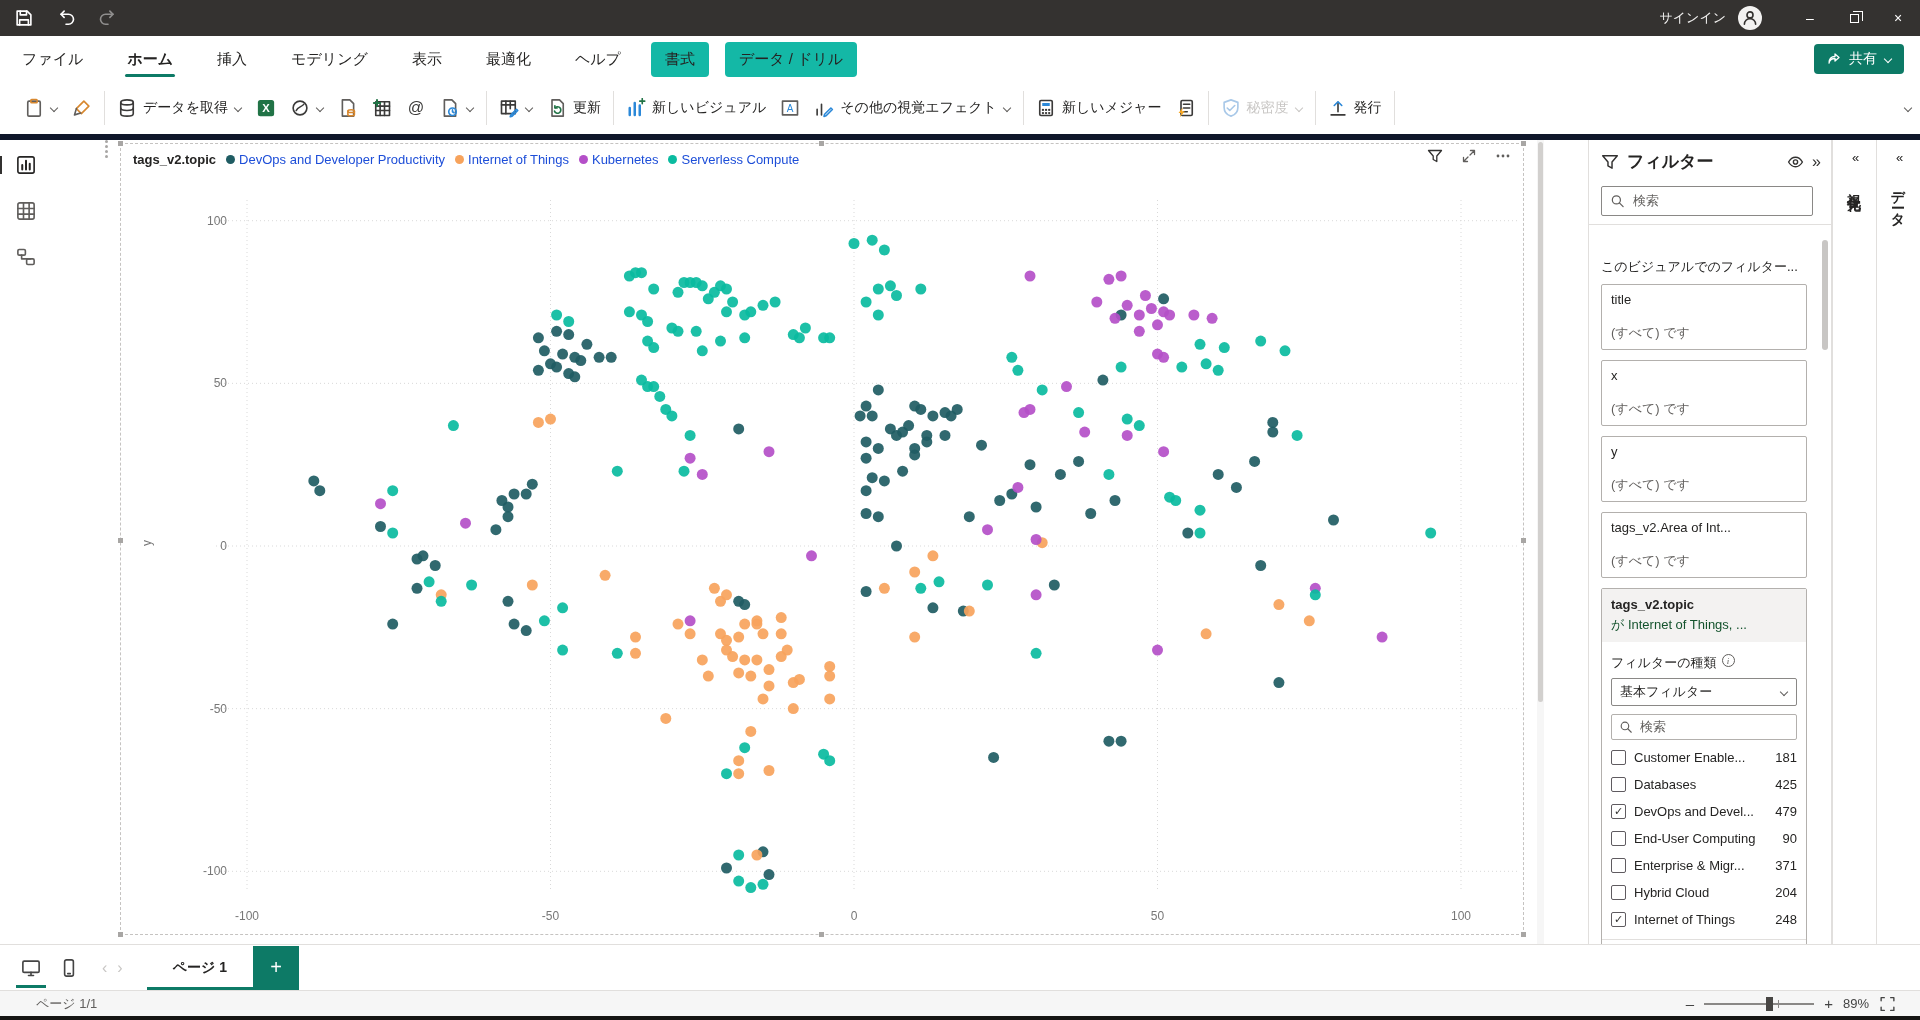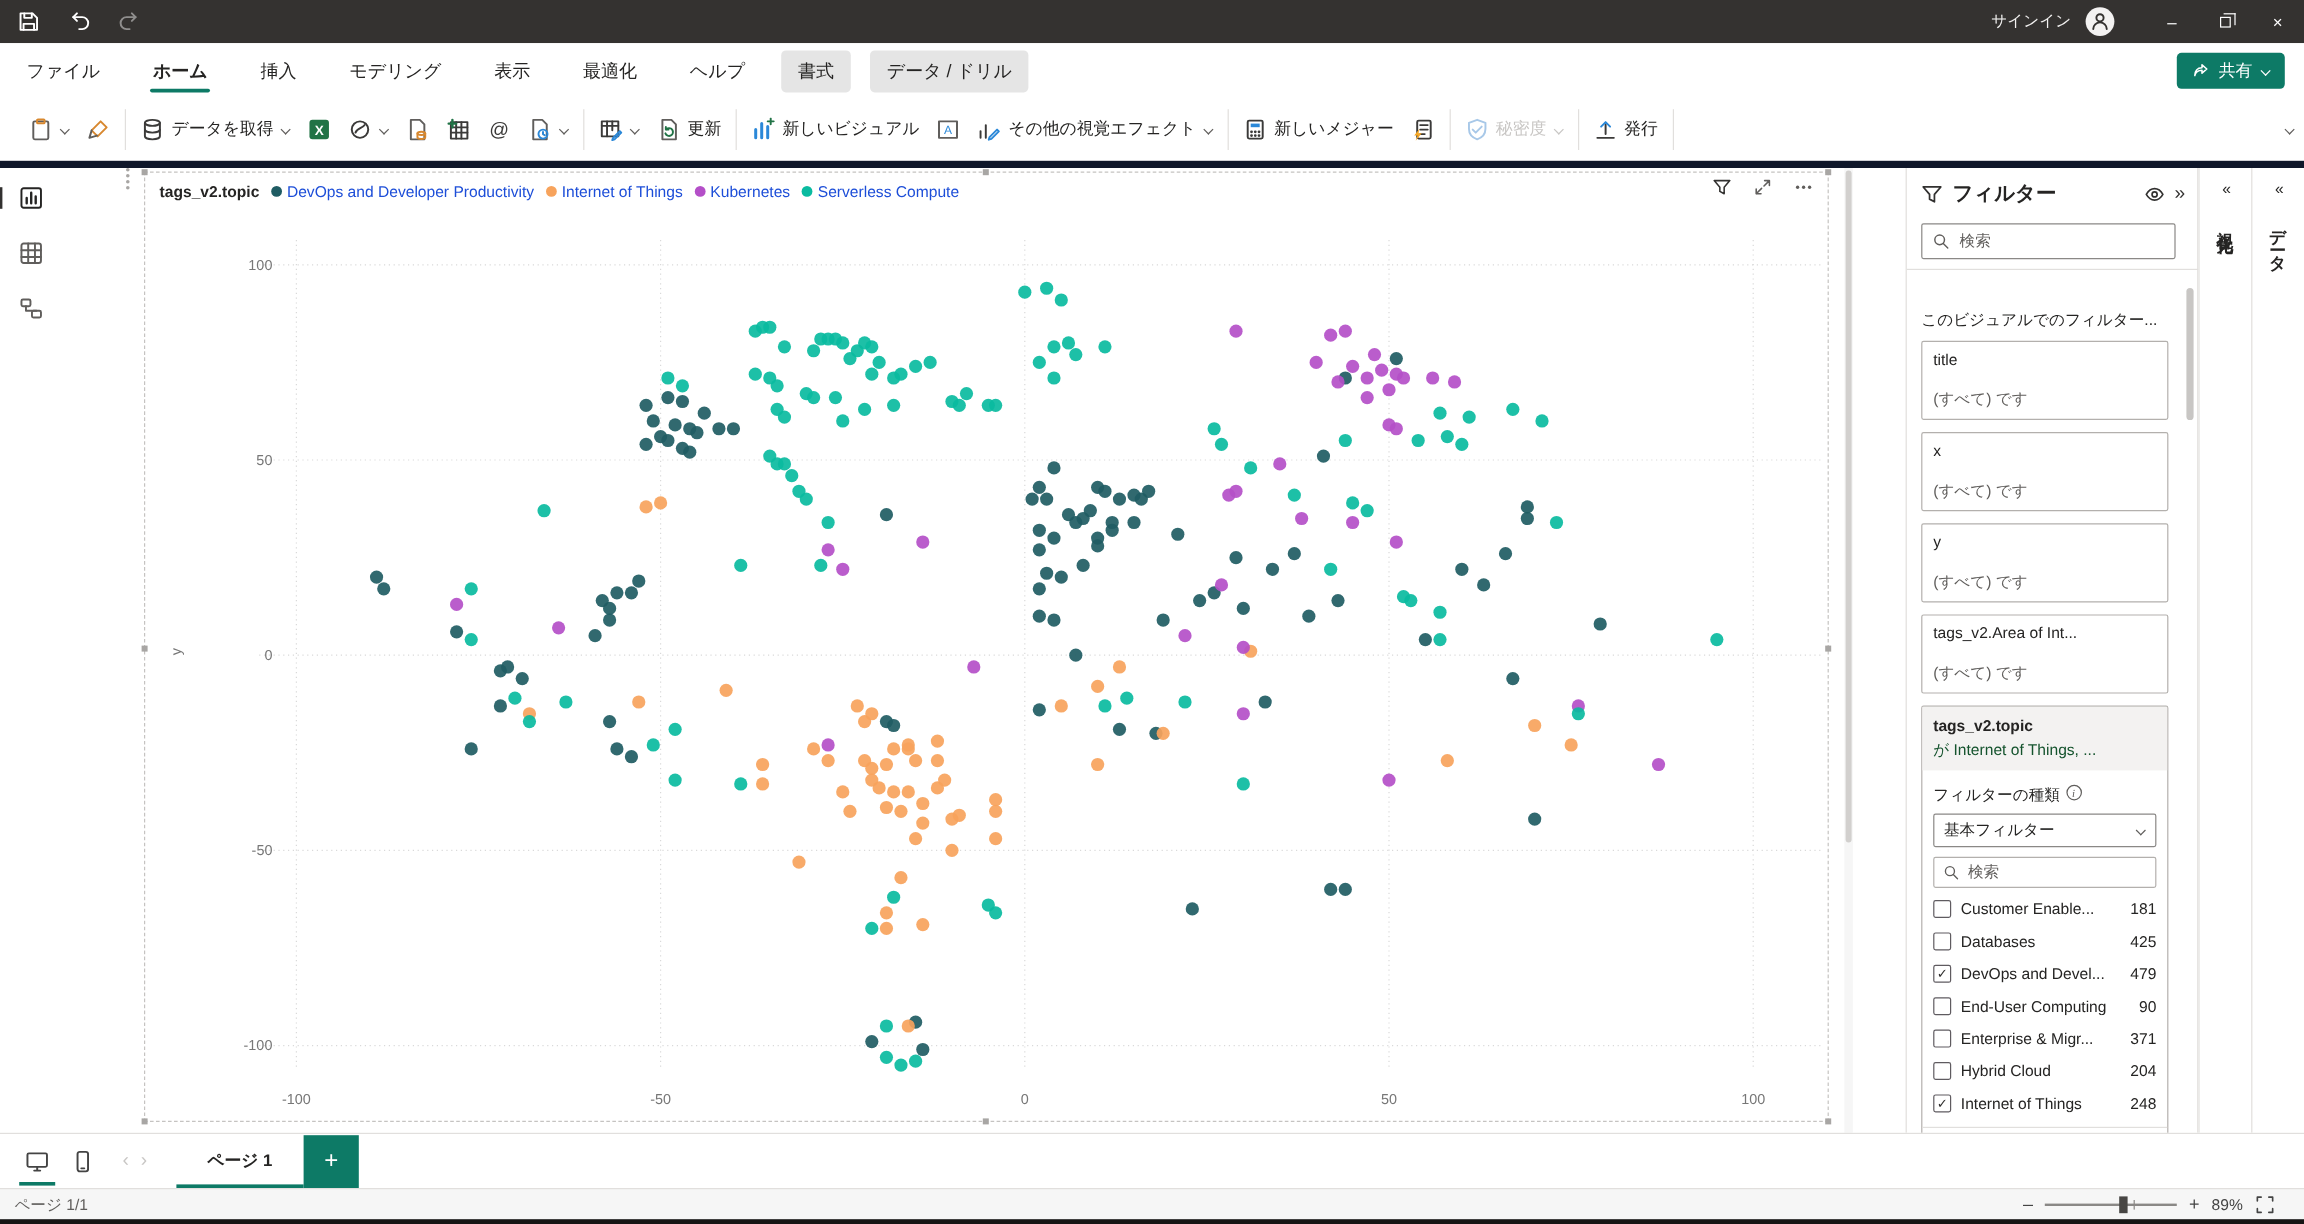--- a/index.html
+++ b/index.html
@@ -17,21 +17,21 @@
   .signin { font-size:13px; color:#f3f2f1; margin-right:12px; }
   .avatar { width:24px; height:24px; border-radius:50%; background:#f3f2f1; display:flex; align-items:center; justify-content:center; margin-right:26px; }
   .restore-glyph { width:9px; height:9px; border:1px solid #fff; position:relative; }
   .restore-glyph::before { content:""; position:absolute; left:2px; top:-4px; width:9px; height:9px; border:1px solid #fff; border-left:none; border-bottom:none; }
 
   
   #tabrow { position:absolute; left:0; top:36px; width:1920px; height:46px; background:#fff; display:flex; align-items:center; }
   .rtab { font-size:15px; color:#252423; padding:10px 14px; margin:0 8px; position:relative; white-space:nowrap; }
   .rtab.active { font-weight:bold; }
   .rtab.active::after { content:""; position:absolute; left:12px; right:12px; bottom:2px; height:3px; background:#0d7a66; border-radius:2px; }
-  .rtab.ctx { background:#e5e5e5; border-radius:4px; padding:8px 14px; }
+  .rtab.ctx { background:#14b8a6; border-radius:4px; padding:8px 14px; }
   #share-btn { position:absolute; right:16px; top:8px; height:30px; background:#0d7a66; color:#fff; border-radius:4px;
     display:flex; align-items:center; gap:7px; padding:0 12px; font-size:14px; }
 
   
   #toolbar { position:absolute; left:0; top:82px; width:1920px; height:58px; background:#fff; border-bottom:6px solid #0f172a;
     display:flex; align-items:center; padding-left:12px; }
   .tgroup { display:flex; align-items:center; gap:14px; padding:0 12px; }
   .tsep { width:1px; height:34px; background:#e1dfdd; }
   .tbtn { display:flex; align-items:center; gap:6px; font-size:14px; color:#252423; white-space:nowrap; }
   .tbtn.disabled { color:#c8c6c4; }
@@ -113,21 +113,21 @@
   
   #pagebar { position:absolute; left:0; top:944px; width:1920px; height:46px; background:#fff; border-top:1px solid #e1dfdd; display:flex; align-items:center; }
   .pb-ic { position:relative; width:34px; height:34px; display:flex; align-items:center; justify-content:center; color:#444; margin-left:14px; }
   .pb-ic.sel::after { content:""; position:absolute; left:2px; right:2px; bottom:-3px; height:3px; background:#0d7a66; }
   .pb-arrow { color:#c8c6c4; font-size:16px; margin-left:16px; }
   #page-tab { position:relative; margin-left:24px; padding:4px 26px; height:44px; display:flex; align-items:center; font-size:14px; color:#252423;font-weight:bold; }
   #page-tab::after { content:""; position:absolute; left:0; right:0; bottom:0; height:3px; background:#0d7a66; }
   #add-page { width:46px; height:44px; background:#0d7a66; color:#fff; font-size:20px; display:flex; align-items:center; justify-content:center; }
   #statusbar { position:absolute; left:0; top:990px; width:1920px; height:26px; background:#f6f6f6; border-top:1px solid #e1dfdd;
     font-size:13px; color:#605e5c; display:flex; align-items:center; }
-  #status-left { padding-left:12px; }
+  #status-left { padding-left:12px;margin-left:24px; }
   #status-right { margin-left:auto; display:flex; align-items:center; gap:10px; padding-right:24px; color:#444; }
   #zslider { position:relative; width:110px; height:2px; background:#8a8886; }
   #zthumb { position:absolute; left:62px; top:-6px; width:7px; height:14px; background:#484644; }
   #ztick { position:absolute; left:74px; top:-3px; width:1px; height:8px; background:#8a8886; }
   #bottomedge { position:absolute; left:0; top:1016px; width:1920px; height:4px; background:#161514; }
 
   text { font-family:"Liberation Sans","DejaVu Sans",sans-serif; }
 </style>
 </head>
 <body>

